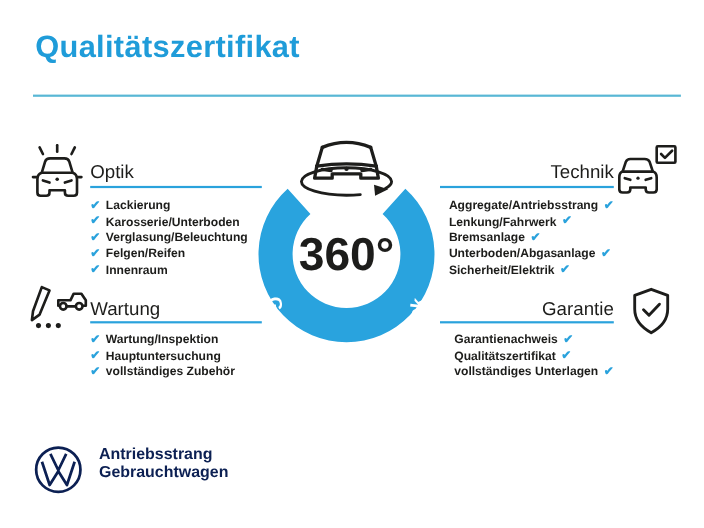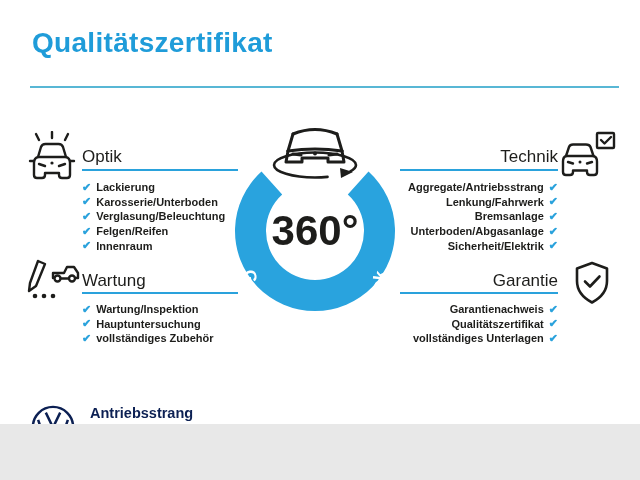--- a/index.html
+++ b/index.html
@@ -1,37 +1,37 @@
 <!DOCTYPE html>
 <html><head>
 <meta charset="utf-8">
 <style>
   html,body { margin:0; padding:0; background:#e8e8e8; }
   .canvas {
-    position:relative; width:640px; height:424px; background:#ffffff;
+    position:relative; width:640px; height:480px; background:#ffffff;
     font-family:"Liberation Sans", sans-serif; overflow:hidden; margin:0 auto;
   }
   .title {
     position:absolute; left:32px; top:27px; margin:0;
     font-size:28px; font-weight:bold; color:#1f9cd9; letter-spacing:0.3px;
   }
   .title-rule { position:absolute; left:30px; top:86px; width:589px; height:2px; background:#58b7d5; }
 
   .sec-head { position:absolute; font-size:17px; font-weight:normal; color:#1d1d1b; white-space:nowrap; }
   .sec-head.left { left:82px; }
   .sec-head.right { right:82px; text-align:left;margin-left:28px; }
   .sec-rule { position:absolute; height:2px; background:#2aa2dc; }
   .sec-rule.left { left:82px; width:156px; }
   .sec-rule.right { right:82px; width:158px; }
 
   .list { position:absolute; margin:0; padding:0; list-style:none; }
   .list li { display:flex; align-items:center; height:14.6px; font-size:11px; font-weight:600; color:#1d1d1b; gap:5px; white-space:nowrap; }
   .list.left { left:82px; }
   .list.right { right:82px; }
-  .list.right li { justify-content:flex-end; }
+  .list.right li { justify-content:flex-start; }
   .chk { color:#2aa2dc; font-size:11px; font-weight:bold; line-height:1; }
 
   .abs { position:absolute; }
   .ring-text { fill:#ffffff; font-size:17px; font-weight:bold; letter-spacing:1.1px; }
   .badge-value { fill:#1d1d1b; font-size:42px; font-weight:bold; }
 
   .footer-text { position:absolute; left:90px; top:405px; font-size:14.5px; font-weight:bold; color:#0c2053; line-height:17px; }
 </style>
 </head>
 <body>

